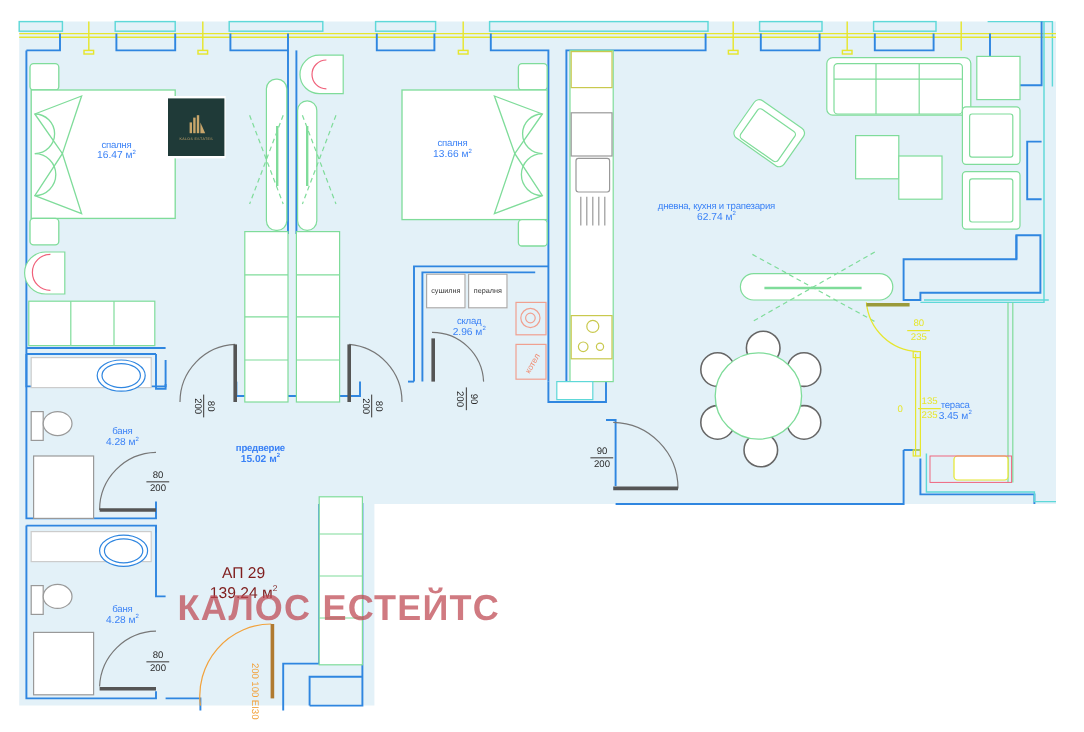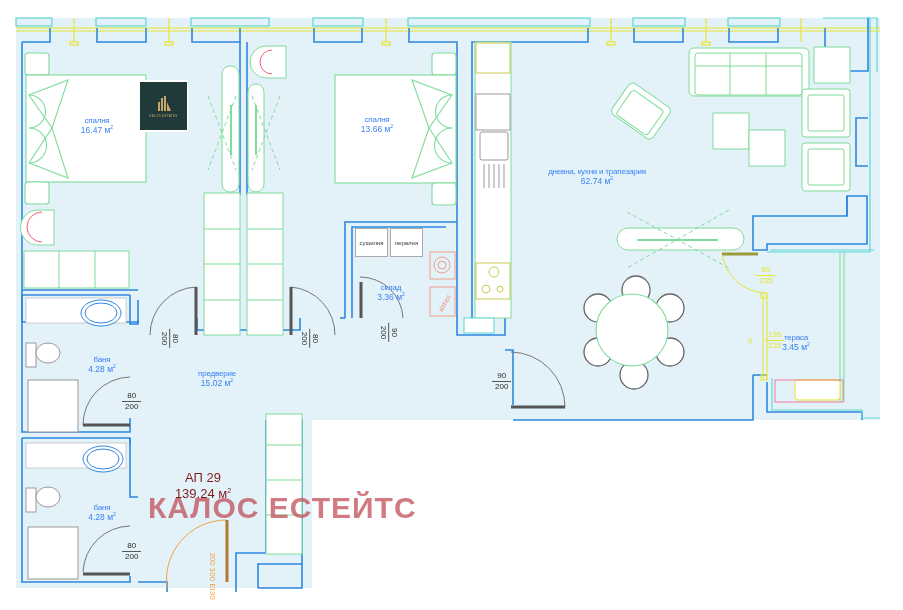--- a/index.html
+++ b/index.html
@@ -301,29 +301,29 @@
   <span class="ar"><span>16.47 м</span><sup>2</sup></span>
 </div>
 <div class="lbl" style="left:377px; top:115px;">
   <span class="nm">спалня</span>
   <span class="ar"><span>13.66 м</span><sup>2</sup></span>
 </div>
 <div class="lbl" style="left:597px; top:167px;">
   <span class="nm">дневна, кухня и трапезария</span>
   <span class="ar"><span>62.74 м</span><sup>2</sup></span>
 </div>
-<div class="lbl" style="left:391px; top:263px;margin-top:20px;">
+<div class="lbl" style="left:391px; top:263px;">
   <span class="nm">склад</span>
-  <span class="ar"><span>3.36 м</span><sup>2</sup></span>
+  <span class="ar"><span>2.96 м</span><sup>2</sup></span>
 </div>
 <div class="lbl" style="left:102px; top:355px;">
   <span class="nm">баня</span>
   <span class="ar"><span>4.28 м</span><sup>2</sup></span>
 </div>
-<div class="lbl" style="left:217px; top:369px;">
+<div class="lbl" style="left:217px; top:369px;font-weight:bold;">
   <span class="nm">предверие</span>
   <span class="ar"><span>15.02 м</span><sup>2</sup></span>
 </div>
 <div class="lbl" style="left:102px; top:503px;">
   <span class="nm">баня</span>
   <span class="ar"><span>4.28 м</span><sup>2</sup></span>
 </div>
 <div class="lbl" style="left:796px; top:333px;">
   <span class="nm">тераса</span>
   <span class="ar"><span>3.45 м</span><sup>2</sup></span>

